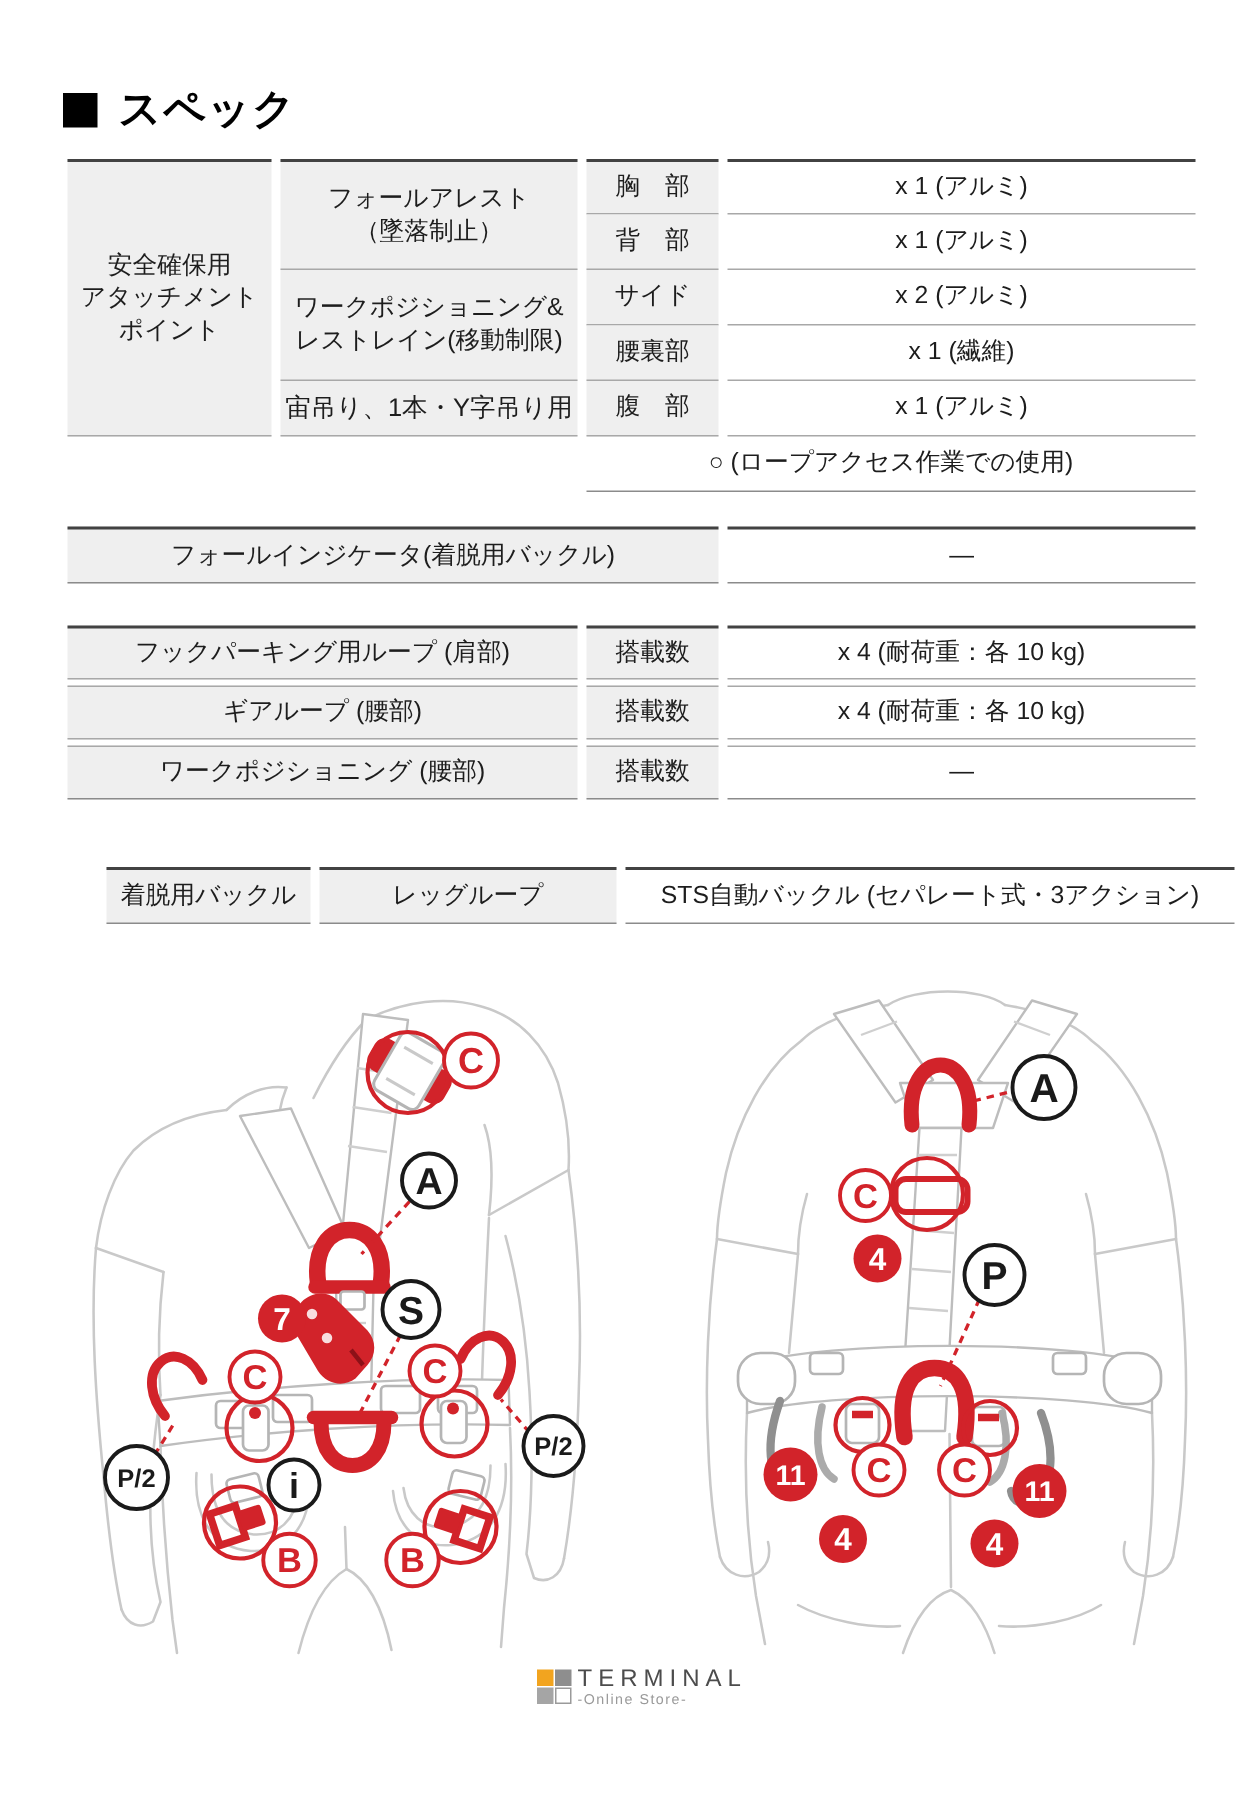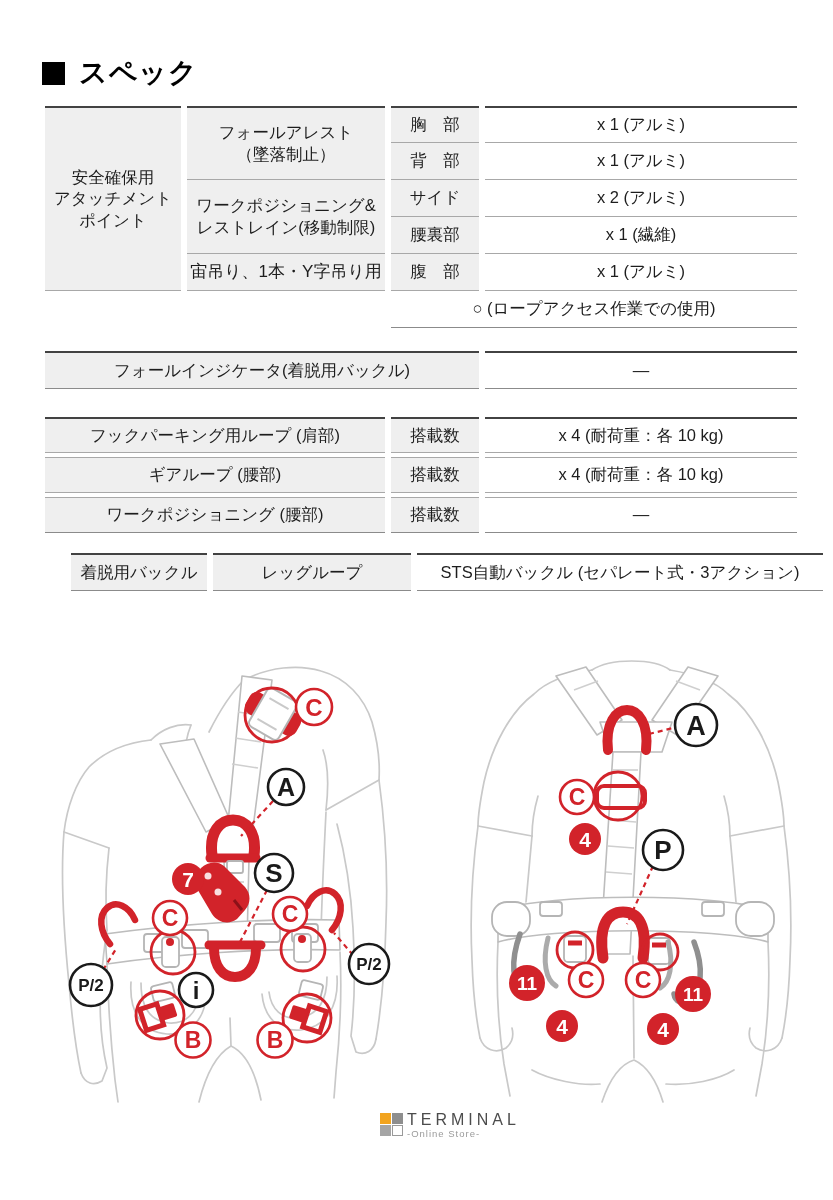--- a/index.html
+++ b/index.html
@@ -17,42 +17,42 @@
      border-bottom:1px solid #a8a8a8;}
   .g{background:#efefef;}
   .t{border-top:2px solid #424242;}
   .bm{border-bottom:1.5px solid #8b8b8b;}
   .tm{border-top:1px solid #a8a8a8;}
   .small{font-size:17px;}
 
   .tbl1{top:106px;grid-template-columns:136px 198px 88px auto;grid-auto-rows:37px;}
   .tbl2{top:351px;grid-template-columns:434px auto;grid-auto-rows:38px;}
   .tbl3{top:417px;grid-template-columns:340px 88px auto;grid-auto-rows:36px;row-gap:4px;}
-  .tbl4{top:553px;grid-template-columns:136px 198px auto;grid-auto-rows:38px;padding-left:26px;}
+  .tbl4{top:578px;grid-template-columns:136px 198px auto;grid-auto-rows:38px;padding-left:26px;}
 
   
   .fig{position:absolute;}
   .outline path{fill:none;stroke:#c9c9c9;stroke-width:1.7;stroke-linecap:round;stroke-linejoin:round;}
   .strap{fill:#fff;stroke:#bdbdbd;stroke-width:1.6;stroke-linejoin:round;}
   .strapW{fill:#fff;stroke:#b5b5b5;stroke-width:1.8;}
   .rung line{stroke:#cfcfcf;stroke-width:1.6;}
   .gloop{fill:none;stroke:#8f8f8f;stroke-width:5.5;stroke-linecap:round;}
   .gloop2{fill:none;stroke:#ababab;stroke-width:5;stroke-linecap:round;}
   .mag circle{fill:none;stroke:#d2232a;stroke-width:2.8;}
   .dash path{fill:none;stroke:#d2232a;stroke-width:2.2;stroke-dasharray:5 4;}
   svg text{font-family:"Liberation Sans",sans-serif;font-weight:bold;text-anchor:middle;}
   .lc-black circle{fill:#fff;stroke:#1a1a1a;stroke-width:2.6;}
   .lc-black text{fill:#1a1a1a;}
   .lc-red circle{fill:#fff;stroke:#d2232a;stroke-width:2.6;}
   .lc-red text{fill:#d2232a;}
   .lc-fill circle{fill:#d2232a;}
   .lc-fill text{fill:#fff;}
 
   
-  .logo{position:absolute;left:380px;top:1111px;}
+  .logo{position:absolute;left:358px;top:1111px;}
   .logo-row{display:flex;align-items:flex-start;gap:4px;}
   .logo-sq{display:grid;grid-template-columns:11px 11px;grid-template-rows:11px 11px;gap:1px;margin-top:2px;}
   .sq{width:11px;height:11px;display:block;}
   .sq1{background:#f2a41f;}
   .sq2{background:#8e8e8e;}
   .sq3{background:#a5a5a5;}
   .sq4{background:#fff;border:1px solid #9a9a9a;box-sizing:border-box;}
   .logo-brand{font-size:16px;letter-spacing:4px;color:#4c4c4c;font-weight:500;line-height:1.1;}
   .logo-sub{font-size:9.5px;color:#9a9a9a;letter-spacing:1px;text-align:left;margin-top:-1px;}
 </style>

